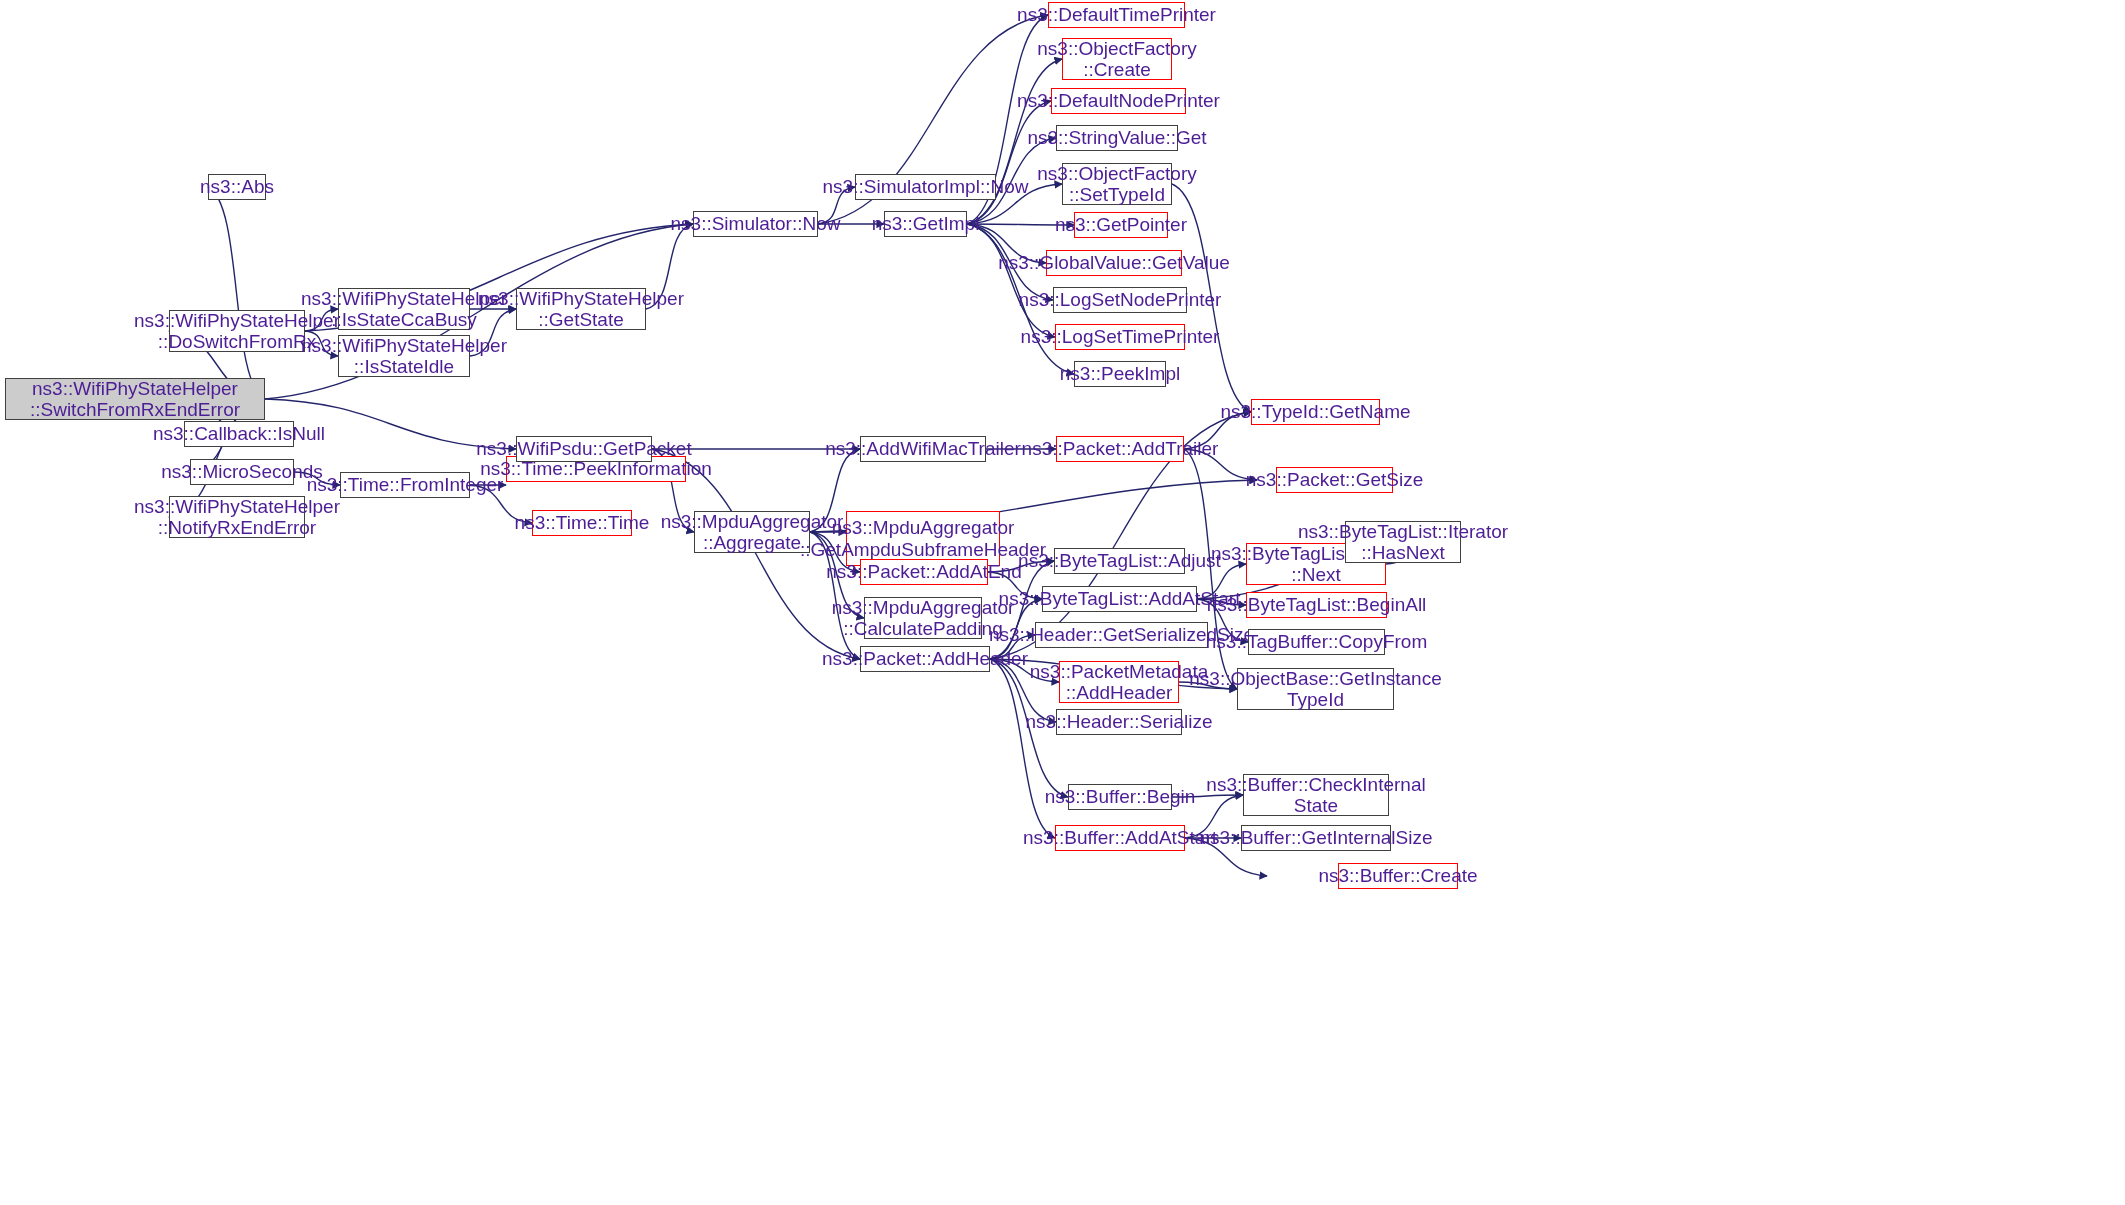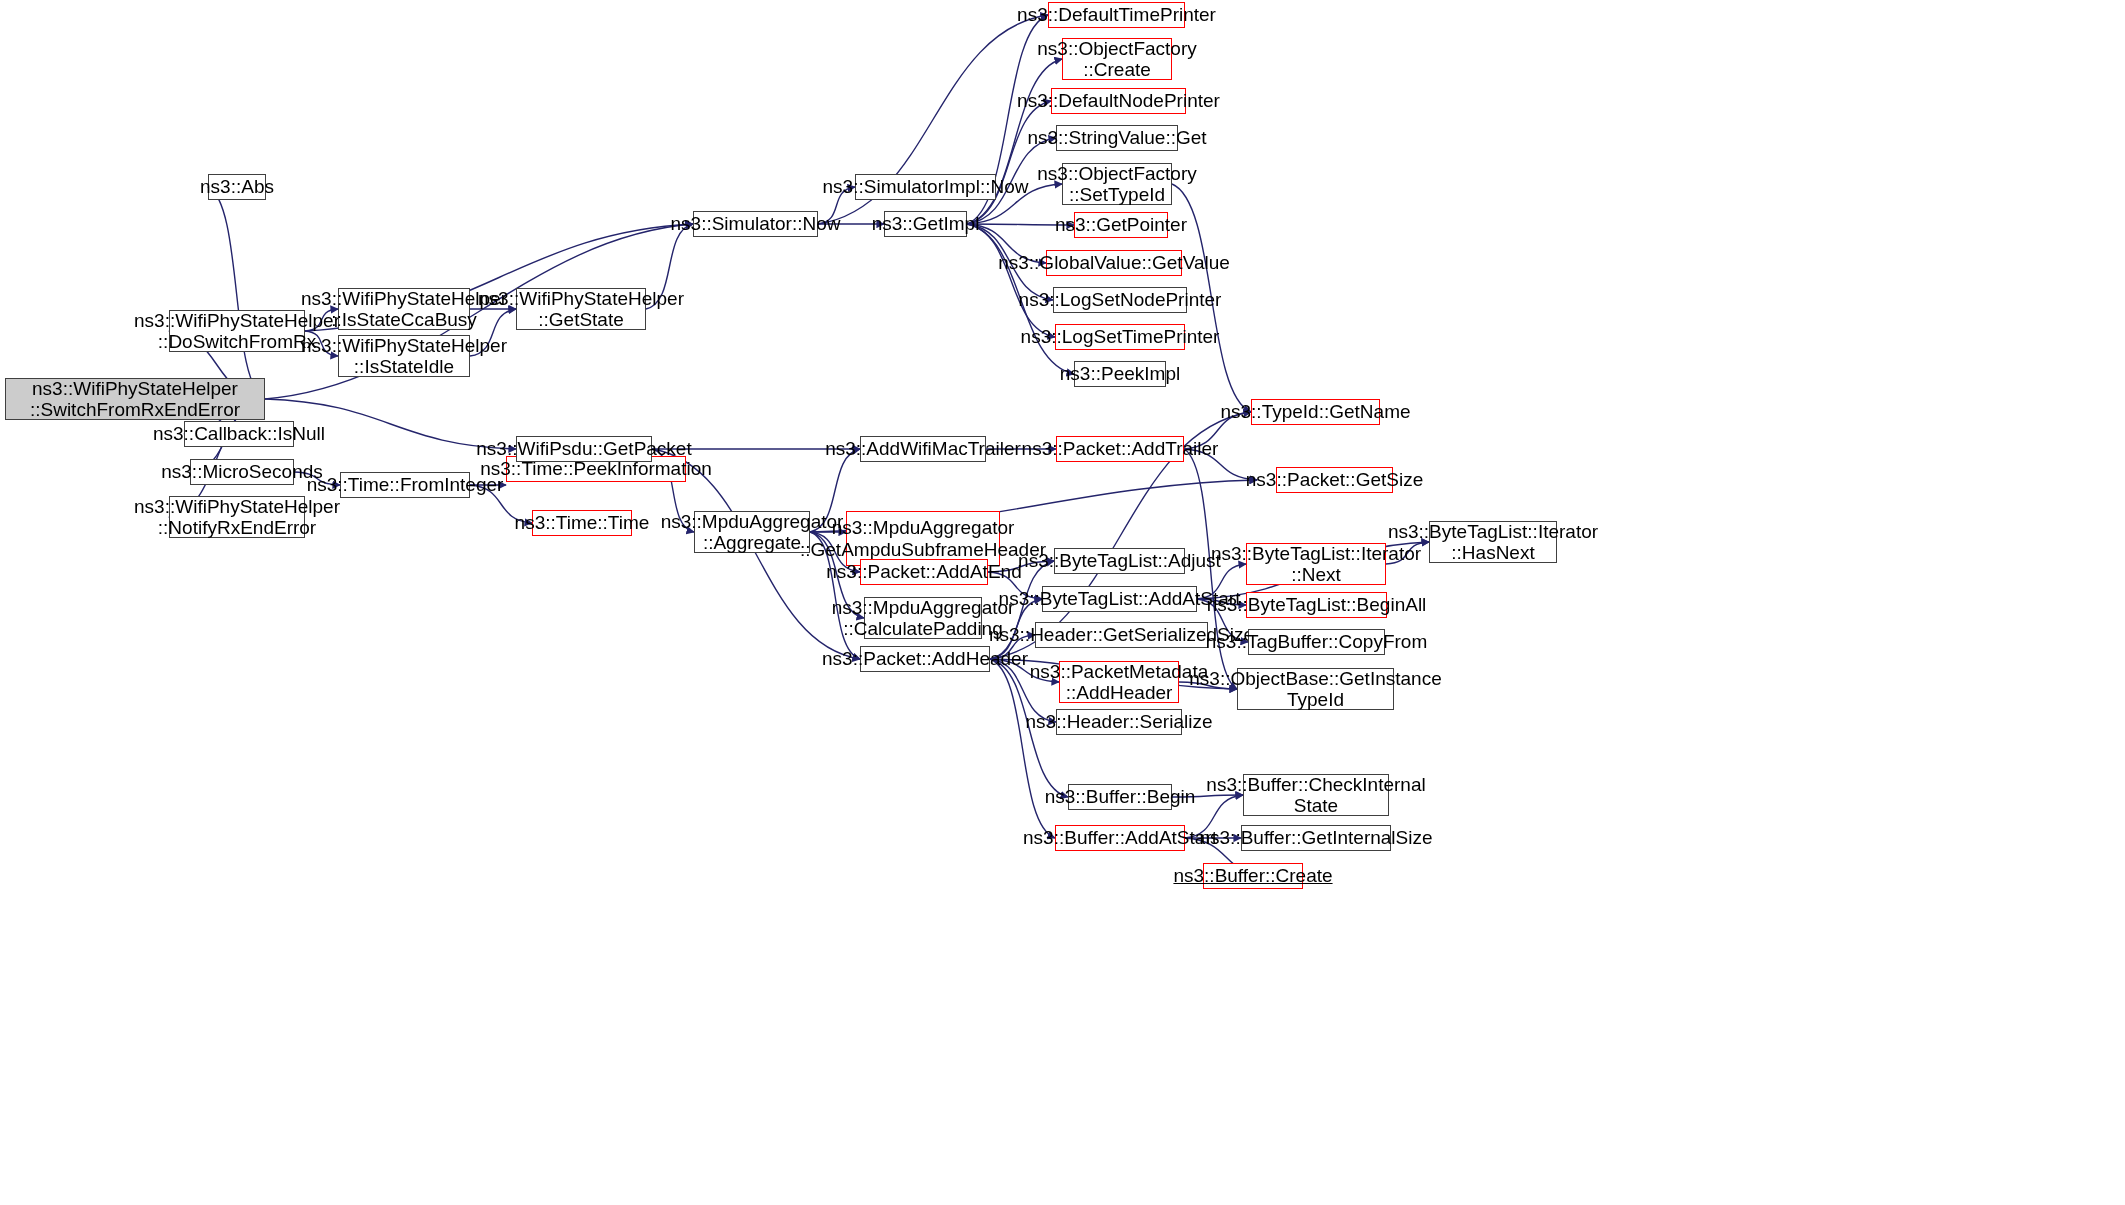--- a/index.html
+++ b/index.html
@@ -15,21 +15,21 @@
     position:absolute;
     box-sizing:border-box;
     background:#ffffff;
     border:1.5px solid #404040;
     display:flex;
     align-items:center;
     justify-content:center;
     text-align:center;
     font-size:19px;
     line-height:1.12;
-    color:#000000;
+    color:#4c1d95;
     white-space:pre-line;
     padding:1px 4px;
     z-index:5;
   }
   .node.red{border:1.5px solid #ff0000;}
   .node.root{background:#cccccc;border:1.5px solid #404040;}
 </style>
 </head>
 <body>
 
@@ -159,22 +159,22 @@
       <div class="node" style="left: 1035px; top: 622px; width: 173px; height: 26px;">ns3::Header::GetSerializedSize</div>
       <div class="node red" style="left: 1059px; top: 661px; width: 120px; height: 42px;">ns3::PacketMetadata
 ::AddHeader</div>
       <div class="node" style="left: 1056px; top: 709px; width: 126px; height: 26px;">ns3::Header::Serialize</div>
       <div class="node red" style="left: 1246px; top: 543px; width: 140px; height: 42px;">ns3::ByteTagList::Iterator
 ::Next</div>
       <div class="node red" style="left: 1246px; top: 592px; width: 141px; height: 26px;">ns3::ByteTagList::BeginAll</div>
       <div class="node" style="left: 1248px; top: 629px; width: 137px; height: 26px;">ns3::TagBuffer::CopyFrom</div>
       <div class="node" style="left: 1237px; top: 668px; width: 157px; height: 42px;">ns3::ObjectBase::GetInstance
 TypeId</div>
-      <div class="node" style="left: 1429px; top: 521px; width: 128px; height: 42px;">ns3::ByteTagList::Iterator
+      <div class="node" style="left: 1345px; top: 521px; width: 116px; height: 42px;">ns3::ByteTagList::Iterator
 ::HasNext</div>
       <div class="node" style="left: 1068px; top: 784px; width: 104px; height: 26px;">ns3::Buffer::Begin</div>
       <div class="node red" style="left: 1055px; top: 825px; width: 130px; height: 26px;">ns3::Buffer::AddAtStart</div>
       <div class="node" style="left: 1243px; top: 774px; width: 146px; height: 42px;">ns3::Buffer::CheckInternal
 State</div>
       <div class="node" style="left: 1241px; top: 825px; width: 150px; height: 26px;">ns3::Buffer::GetInternalSize</div>
-      <div class="node red" style="left: 1203px; top: 863px; width: 100px; height: 26px; text-decoration: underline;">ns3::Buffer::Create</div>
+      <div class="node red" style="left: 1338px; top: 863px; width: 120px; height: 26px;">ns3::Buffer::Create</div>
     </div>
 </div>
 
 </body></html>

